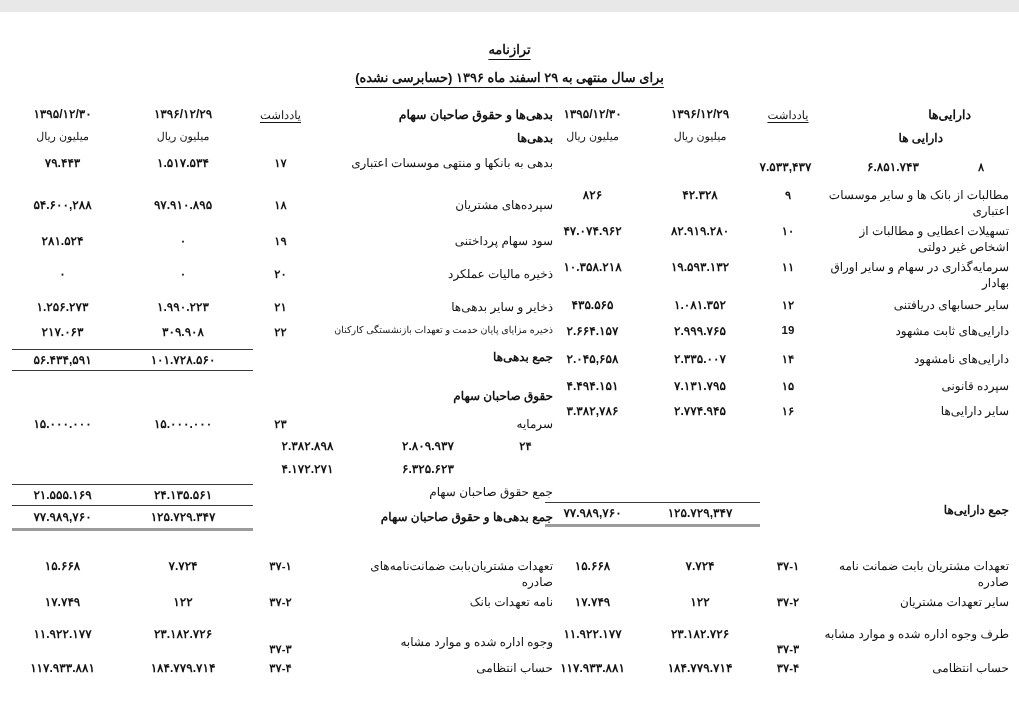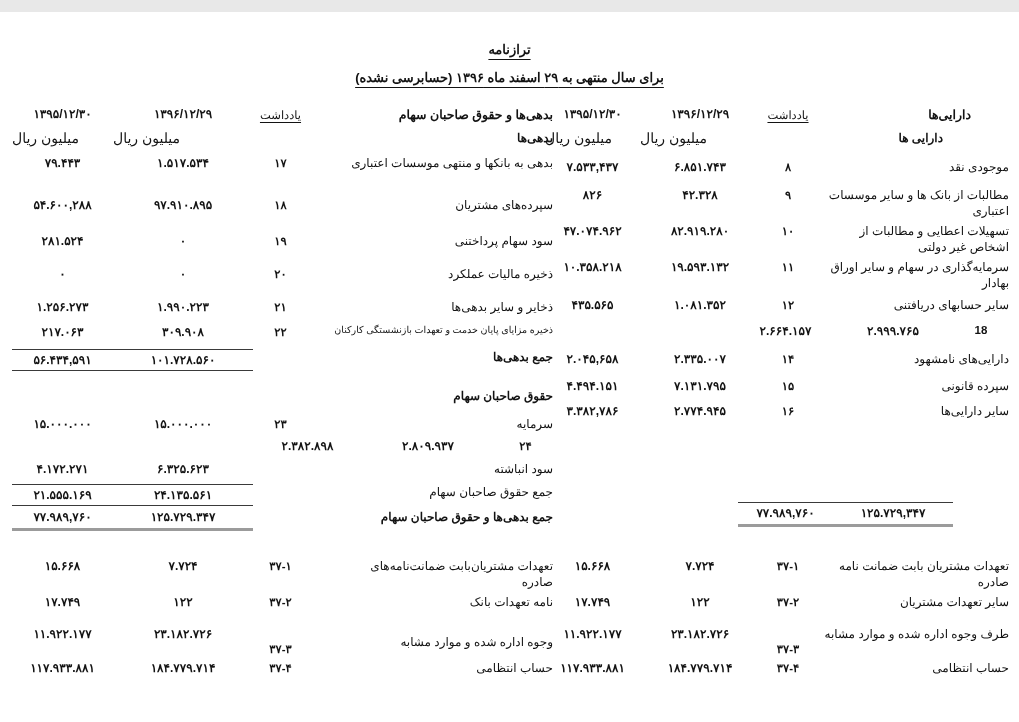--- a/index.html
+++ b/index.html
@@ -28,21 +28,21 @@
   .lbl{font-size:12px;line-height:1.35;}
   .small-lbl{font-size:9.5px;white-space:nowrap;}
   .narrow{display:inline-block;width:200px;}
   .bold{font-weight:bold;}
   .num{direction:ltr;text-align:center;font-size:12px;font-weight:bold;padding-top:1px;}
   .c-note{text-align:center;direction:ltr;font-size:11.5px;font-weight:bold;padding-top:1px;}
   .note-low{margin-top:15px;}
   .lbl-low{margin-top:8px;}
 
   .hd .date{direction:ltr;text-align:center;font-weight:bold;font-size:12px;white-space:nowrap;}
-  .hd .unit{text-align:left;font-size:14px;margin-top:9px;white-space:nowrap;}
+  .hd .unit{text-align:center;font-size:11px;margin-top:9px;white-space:nowrap;}
   .hdr-note{font-weight:normal;font-size:11.5px;text-decoration:underline;text-underline-offset:3px;white-space:nowrap;direction:rtl;}
   .col-title{font-weight:bold;font-size:12.5px;white-space:nowrap;}
   .sec-label{font-weight:bold;font-size:12px;margin-top:9px;}
   .assets-half .col-title{padding-left:0;padding-right:38px;}
   .assets-half .sec-label{padding-right:66px;}
   .liab-half .sec-label{padding-left:2px;}
 
   .bt{border-top:1px solid #3a3a3a;padding-top:3px;}
   .bb{border-bottom:1px solid #3a3a3a;padding-bottom:3px;}
   .bbk{border-bottom:3px solid #9b9b9b;padding-bottom:4px;}
@@ -69,21 +69,20 @@
         <div class="date">۱۳۹۶/۱۲/۲۹</div>
         <div class="unit">میلیون ریال</div>
       </div>
       <div class="c c-v95">
         <div class="date">۱۳۹۵/۱۲/۳۰</div>
         <div class="unit">میلیون ریال</div>
       </div>
     </div>
 
     <div class="row" style="height:28px">
-      <div class="c c-label lbl">موجودی نقد</div>
       <div class="c c-note">۸</div>
       <div class="c c-v96 num">۶.۸۵۱.۷۴۳</div>
       <div class="c c-v95 num">۷.۵۳۳,۴۳۷</div>
     </div>
     <div class="row" style="height:36px">
       <div class="c c-label lbl">مطالبات از بانک ها و سایر موسسات اعتباری</div>
       <div class="c c-note">۹</div>
       <div class="c c-v96 num">۴۲.۳۲۸</div>
       <div class="c c-v95 num">۸۲۶</div>
     </div>
@@ -99,21 +98,22 @@
       <div class="c c-v96 num">۱۹.۵۹۳.۱۳۲</div>
       <div class="c c-v95 num">۱۰.۳۵۸.۲۱۸</div>
     </div>
     <div class="row" style="height:26px">
       <div class="c c-label lbl">سایر حسابهای دریافتنی</div>
       <div class="c c-note">۱۲</div>
       <div class="c c-v96 num">۱.۰۸۱.۳۵۲</div>
       <div class="c c-v95 num">۴۳۵.۵۶۵</div>
     </div>
     <div class="row" style="height:28px">
-      <div class="c c-note">18</div>
+      <div class="c c-label lbl">دارایی‌های ثابت مشهود</div>
+      <div class="c c-note">19</div>
       <div class="c c-v96 num">۲.۹۹۹.۷۶۵</div>
       <div class="c c-v95 num">۲.۶۶۴.۱۵۷</div>
     </div>
     <div class="row" style="height:27px">
       <div class="c c-label lbl">دارایی‌های نامشهود</div>
       <div class="c c-note">۱۴</div>
       <div class="c c-v96 num">۲.۳۳۵.۰۰۷</div>
       <div class="c c-v95 num">۲.۰۴۵,۶۵۸</div>
     </div>
     <div class="row" style="height:25px">
@@ -125,20 +125,21 @@
     <div class="row" style="height:25px">
       <div class="c c-label lbl">سایر دارایی‌ها</div>
       <div class="c c-note">۱۶</div>
       <div class="c c-v96 num">۲.۷۷۴.۹۴۵</div>
       <div class="c c-v95 num">۳.۳۸۲,۷۸۶</div>
     </div>
 
     <div style="height:74px"></div>
 
     <div class="row" style="height:32px">
+      <div class="c c-label lbl bold">جمع دارایی‌ها</div>
       <div class="c c-note"></div>
       <div class="c c-v96 num bt bbk">۱۲۵.۷۲۹,۳۴۷</div>
       <div class="c c-v95 num bt bbk">۷۷.۹۸۹,۷۶۰</div>
     </div>
 
     <div style="height:24px"></div>
 
     <div class="row" style="height:36px">
       <div class="c c-label lbl">تعهدات مشتریان بابت ضمانت نامه صادره</div>
       <div class="c c-note">۳۷-۱</div>
@@ -241,21 +242,20 @@
       <div class="c c-note">۲۳</div>
       <div class="c c-v96 num">۱۵.۰۰۰.۰۰۰</div>
       <div class="c c-v95 num">۱۵.۰۰۰.۰۰۰</div>
     </div>
     <div class="row" style="height:23px">
       <div class="c c-note">۲۴</div>
       <div class="c c-v96 num">۲.۸۰۹.۹۳۷</div>
       <div class="c c-v95 num">۲.۳۸۲.۸۹۸</div>
     </div>
     <div class="row" style="height:23px">
-      <div class="c c-label lbl">سود انباشته</div>
       <div class="c c-note"></div>
       <div class="c c-v96 num">۶.۳۲۵.۶۲۳</div>
       <div class="c c-v95 num">۴.۱۷۲.۲۷۱</div>
     </div>
 
     <div class="row" style="height:25px">
       <div class="c c-label lbl">جمع حقوق صاحبان سهام</div>
       <div class="c c-note"></div>
       <div class="c c-v96 num bt bb">۲۴.۱۳۵.۵۶۱</div>
       <div class="c c-v95 num bt bb">۲۱.۵۵۵.۱۶۹</div>

